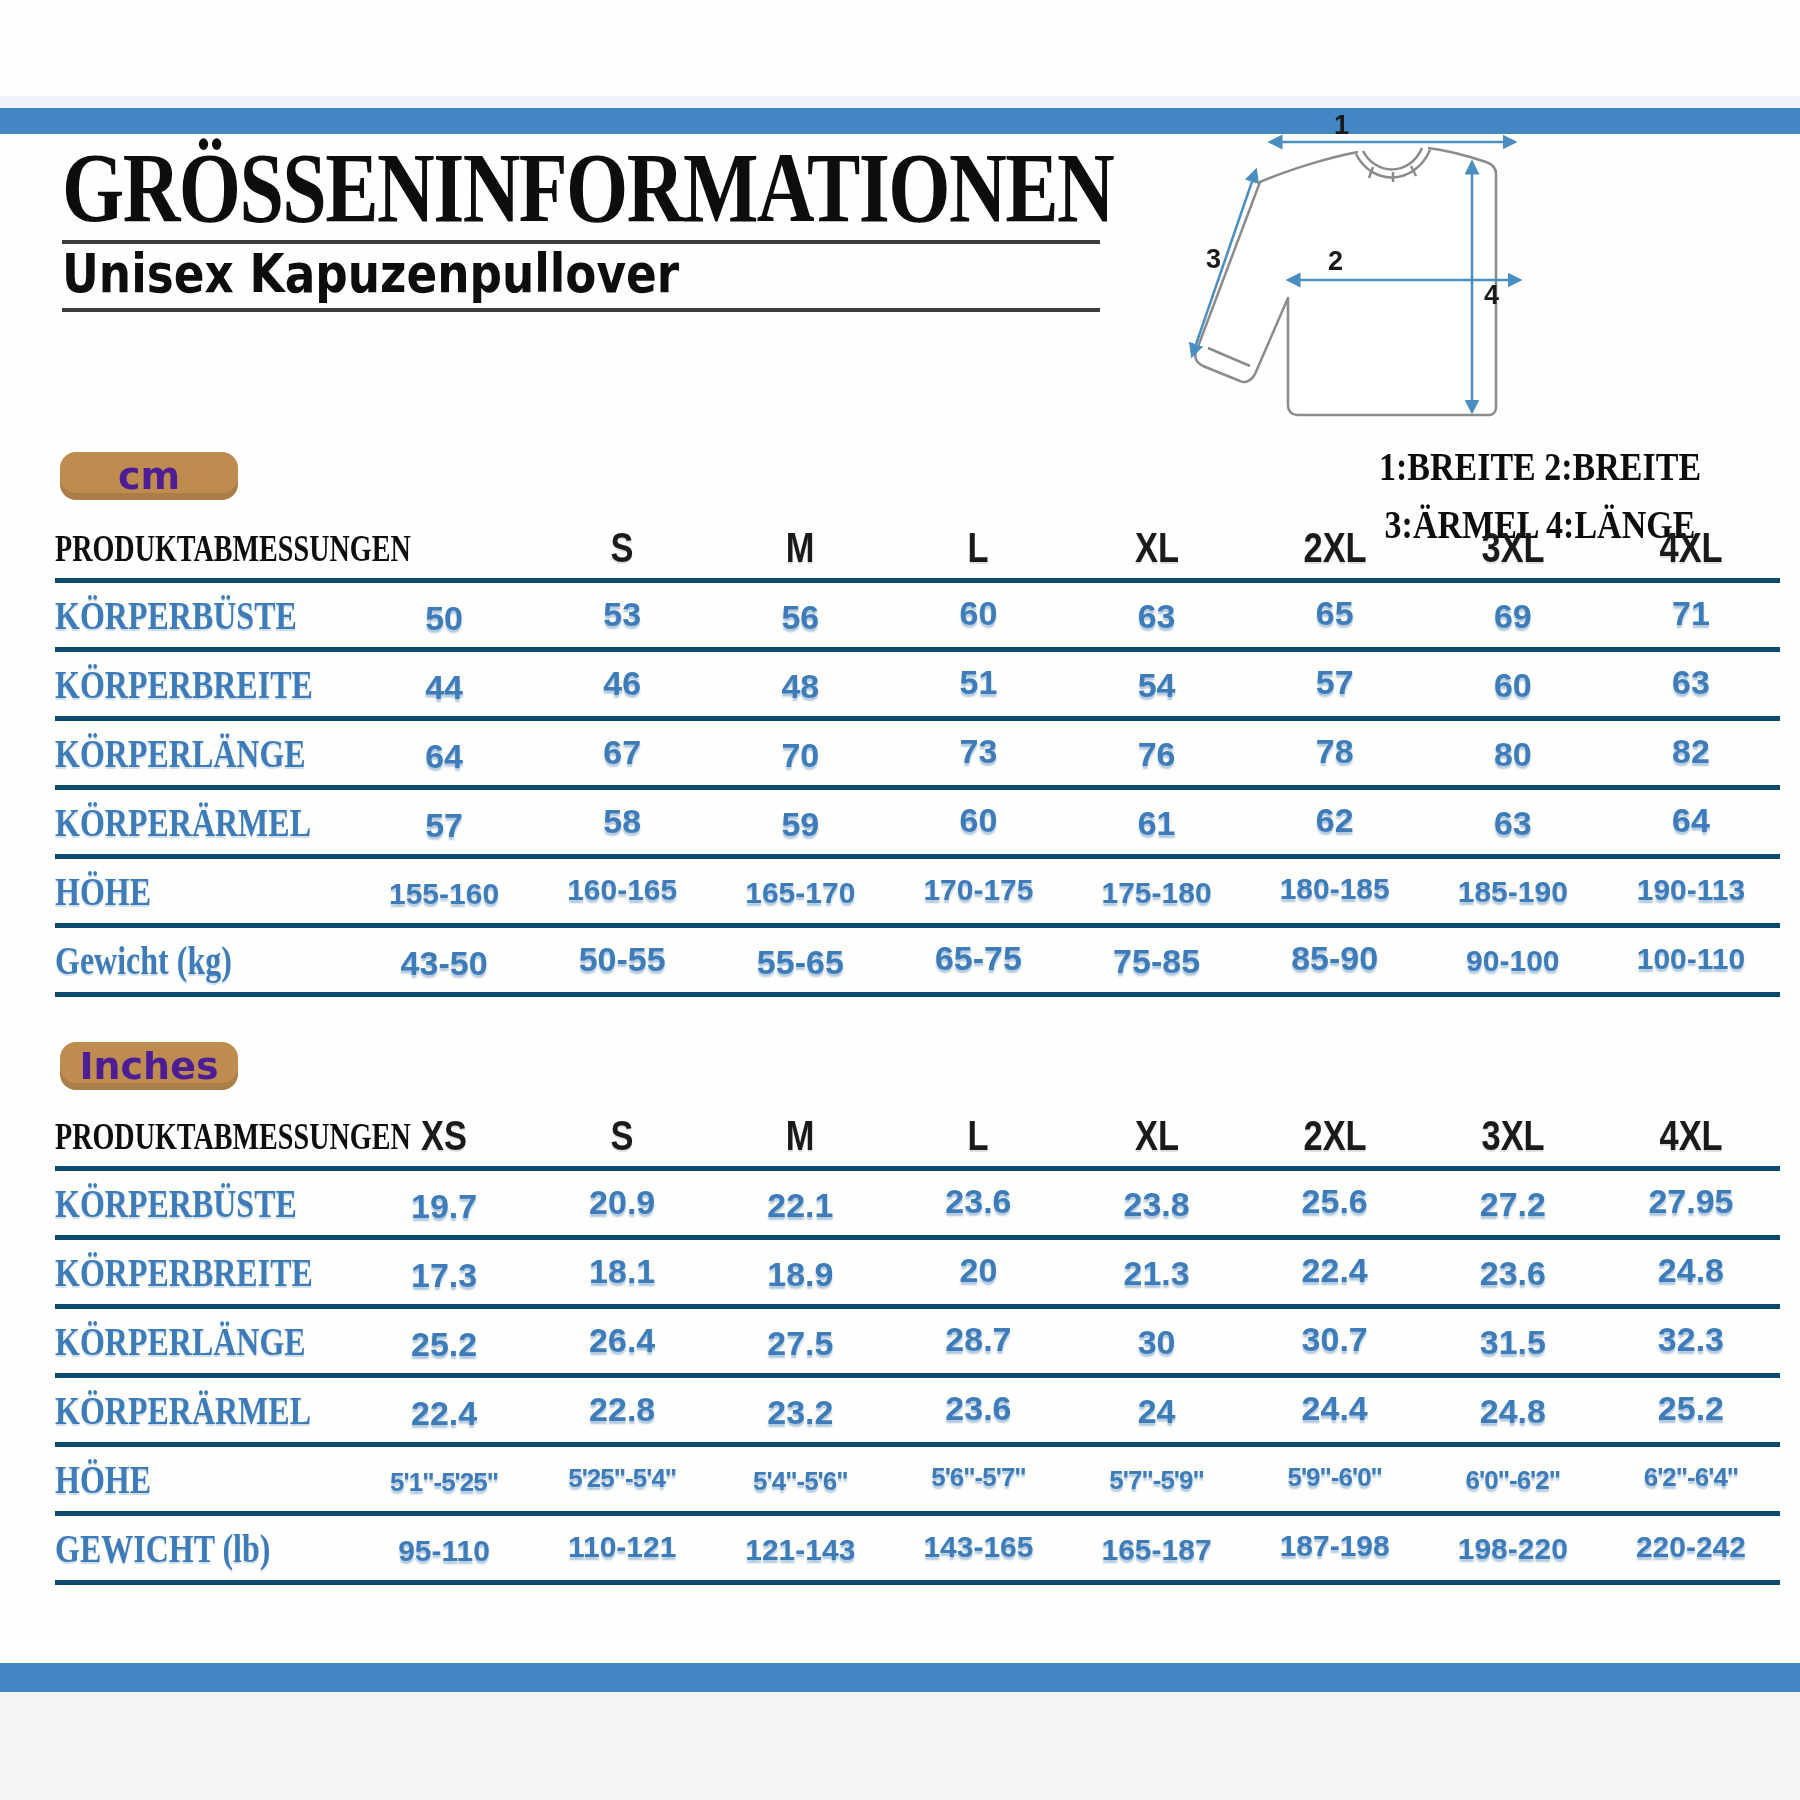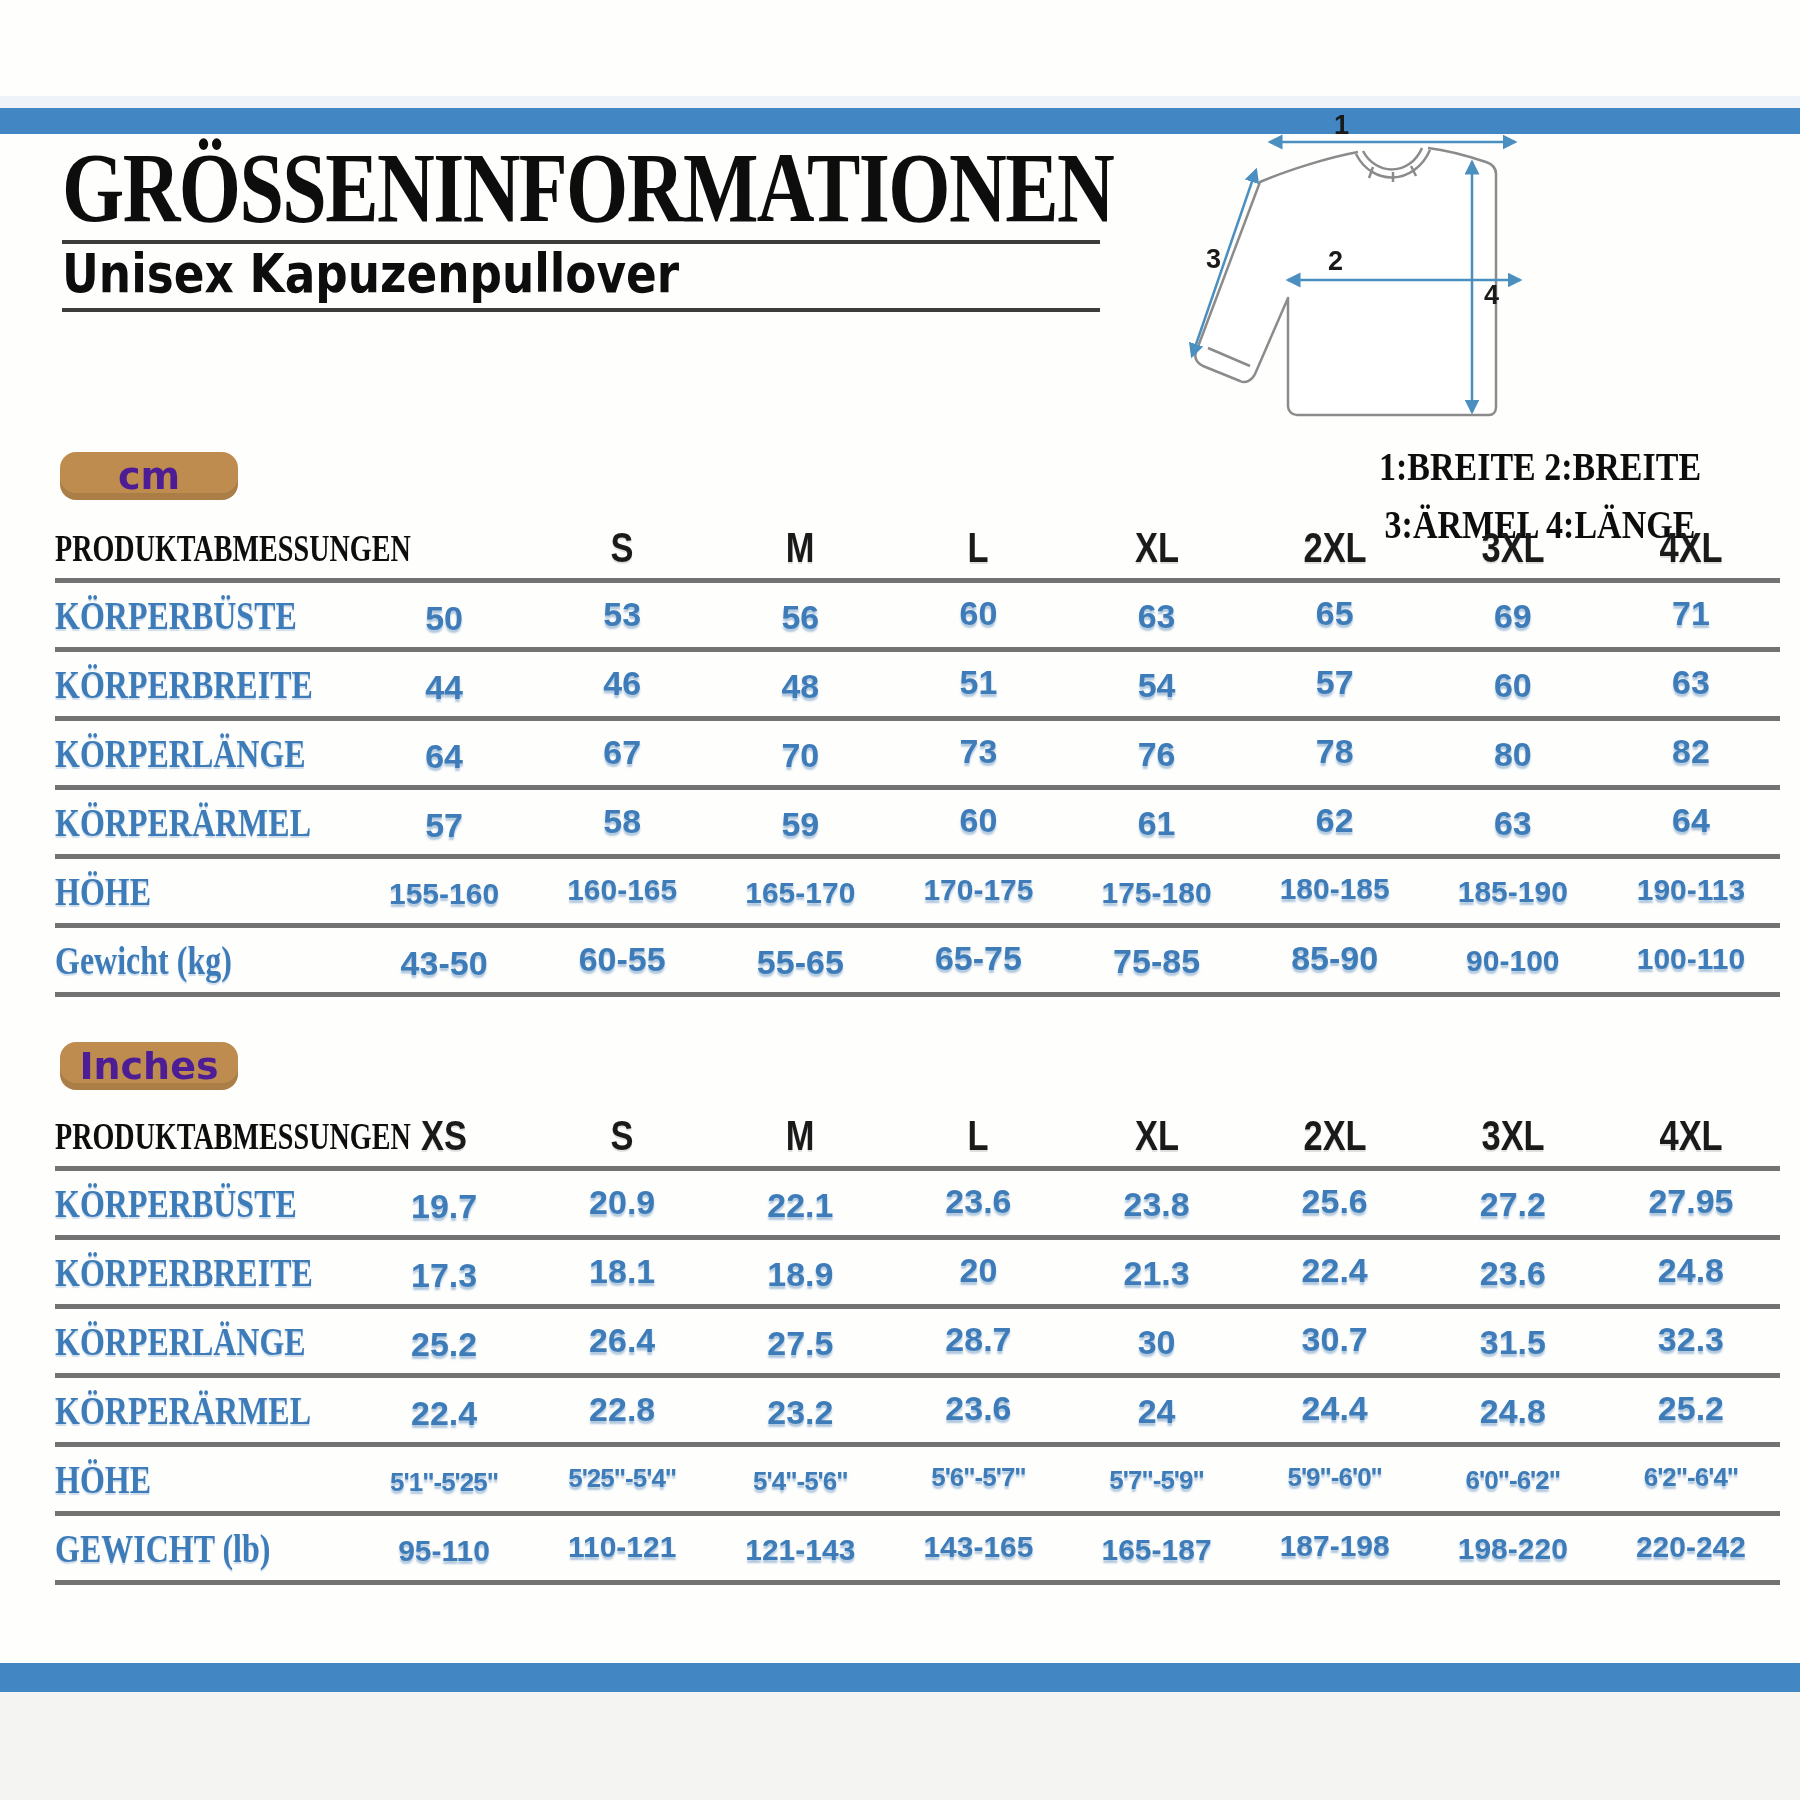--- a/index.html
+++ b/index.html
@@ -31,21 +31,21 @@
          color:#4c1d95;font-weight:bold;font-size:38px;display:flex;align-items:center;justify-content:center;
          font-family:"DejaVu Sans",sans-serif;box-shadow:inset 0 -7px 0 rgba(0,0,0,.10);}
   .badge-cm{top:452px;}
   .badge-inches{top:1042px;}
 
   .sizetable{position:absolute;left:55px;width:1725px;}
   #cm-table{top:518px;}
   #inches-table{top:1106px;}
 
   .trow{display:grid;grid-template-columns:300px repeat(8,1fr);align-items:center;height:64px;
-        border-bottom:5px solid #737373;}
+        border-bottom:5px solid #0c4a6e;}
   .trow.header{height:60px;}
   .tlabel{font-family:"Liberation Serif",serif;font-weight:bold;font-size:40px;color:#3d7cb8;
           transform:scaleX(.80);transform-origin:left center;white-space:nowrap;
           text-shadow:0 2px 1px rgba(120,160,200,.35);}
   .tlabel.hdr{color:#0e0e0e;font-size:38px;transform:scaleX(.74);text-shadow:none;}
   .tsize{text-align:center;font-weight:bold;font-size:42px;color:#1a1a1a;transform:scaleX(.82);
          font-family:"Liberation Sans",sans-serif;text-shadow:0 2px 0 rgba(0,0,0,.12);}
   .tval{text-align:center;font-weight:bold;color:#3d7cb8;font-size:34px;
         font-family:"Liberation Sans",sans-serif;text-shadow:0 3px 2px rgba(100,145,190,.5);
         white-space:nowrap;}
@@ -172,21 +172,21 @@
         <div class="tval md">165-170</div>
         <div class="tval md">170-175</div>
         <div class="tval md">175-180</div>
         <div class="tval md">180-185</div>
         <div class="tval md">185-190</div>
         <div class="tval md">190-113</div>
       </div>
       <div class="trow">
         <div class="tlabel">Gewicht (kg)</div>
         <div class="tval ">43-50</div>
-        <div class="tval ">60-55</div>
+        <div class="tval ">50-55</div>
         <div class="tval ">55-65</div>
         <div class="tval ">65-75</div>
         <div class="tval ">75-85</div>
         <div class="tval ">85-90</div>
         <div class="tval md">90-100</div>
         <div class="tval md">100-110</div>
       </div>
     </div>
 
   <div class="badge badge-inches">Inches</div>

